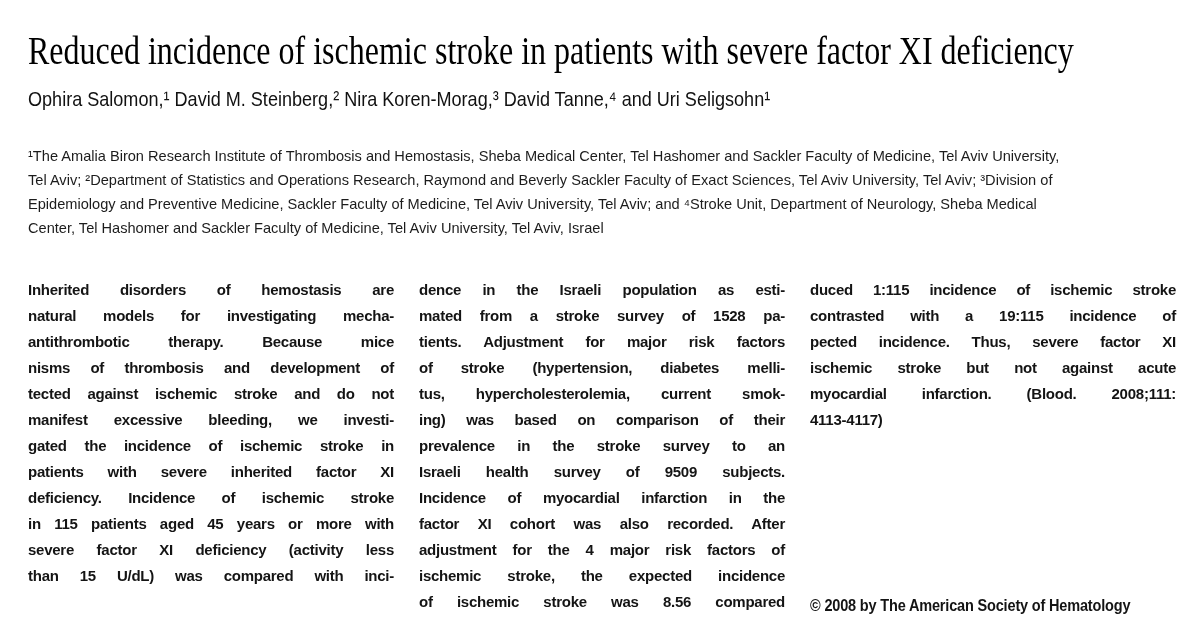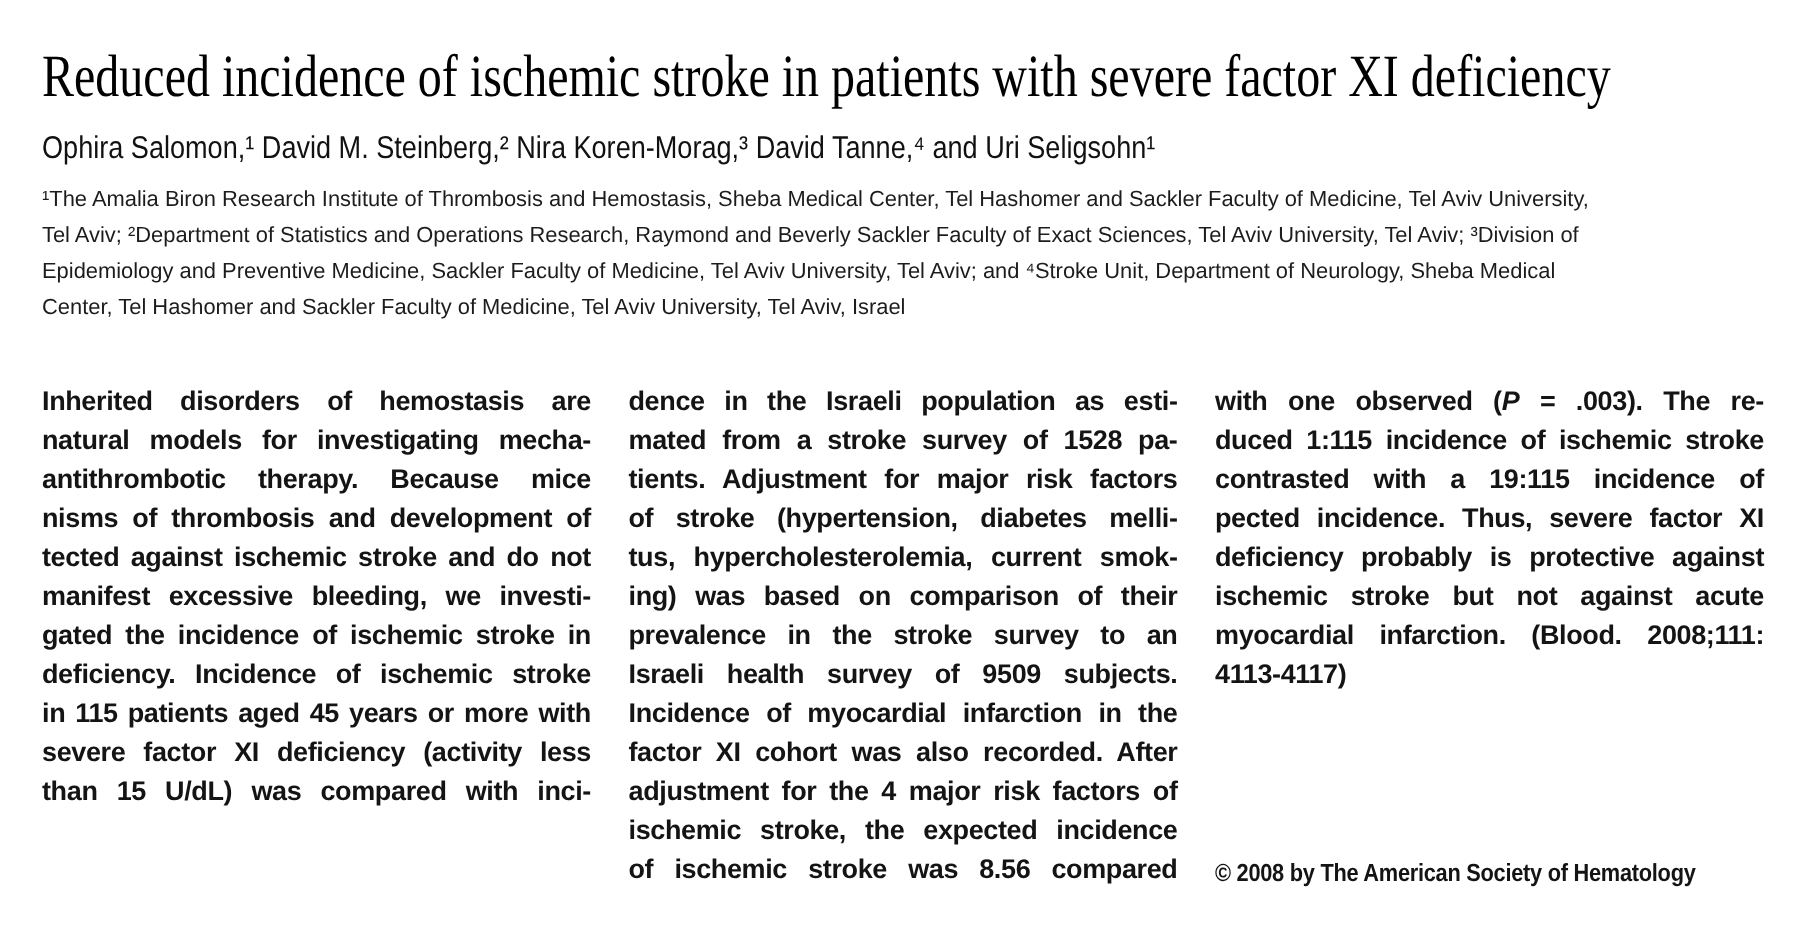--- a/index.html
+++ b/index.html
@@ -33,21 +33,21 @@
   .authors {
     margin-top: 15px;
     font-size: 21px;
     line-height: 24px;
     color: #111111;
     white-space: nowrap;
     transform: scaleX(0.86);
     transform-origin: left center;
   }
   .affiliations {
-    margin-top: 10px;
+    margin-top: 33px;
     font-size: 14.6px;
     line-height: 24px;
     color: #1c1c1c;
   }
   .aff-line {
     white-space: nowrap;
   }
   .abstract {
     margin-top: 37px;
     display: flex;
@@ -57,21 +57,21 @@
   .abs-col {
     width: 366px;
     flex: 0 0 366px;
   }
   .abs-col-3 {
     display: flex;
     flex-direction: column;
   }
   .abs-line {
     font-weight: 700;
-    font-size: 18px;
+    font-size: 15px;
     line-height: 26px;
     letter-spacing: -0.25px;
     color: #141414;
     text-align: justify;
     text-align-last: justify;
     text-justify: inter-word;
   }
   .abs-line.flush-left {
     text-align: left;
     text-align-last: left;
@@ -110,20 +110,21 @@
   <div class="abstract">
 
     <div class="abs-col">
       <div class="abs-line">Inherited disorders of hemostasis are</div>
       <div class="abs-line">natural models for investigating mecha-</div>
       <div class="abs-line">antithrombotic therapy. Because mice</div>
       <div class="abs-line">nisms of thrombosis and development of</div>
       <div class="abs-line">tected against ischemic stroke and do not</div>
       <div class="abs-line">manifest excessive bleeding, we investi-</div>
       <div class="abs-line">gated the incidence of ischemic stroke in</div>
+      <div class="abs-line">patients with severe inherited factor XI</div>
       <div class="abs-line">deficiency. Incidence of ischemic stroke</div>
       <div class="abs-line">in 115 patients aged 45 years or more with</div>
       <div class="abs-line">severe factor XI deficiency (activity less</div>
       <div class="abs-line">than 15 U/dL) was compared with inci-</div>
     </div>
 
     <div class="abs-col">
       <div class="abs-line">dence in the Israeli population as esti-</div>
       <div class="abs-line">mated from a stroke survey of 1528 pa-</div>
       <div class="abs-line">tients. Adjustment for major risk factors</div>
@@ -133,25 +134,23 @@
       <div class="abs-line">prevalence in the stroke survey to an</div>
       <div class="abs-line">Israeli health survey of 9509 subjects.</div>
       <div class="abs-line">Incidence of myocardial infarction in the</div>
       <div class="abs-line">factor XI cohort was also recorded. After</div>
       <div class="abs-line">adjustment for the 4 major risk factors of</div>
       <div class="abs-line">ischemic stroke, the expected incidence</div>
       <div class="abs-line">of ischemic stroke was 8.56 compared</div>
     </div>
 
     <div class="abs-col abs-col-3">
-      <div class="abs-line"><span>with one observed (</span><span class="italic">P</span><span> = .003). The re-</span></div>
       <div class="abs-line">duced 1:115 incidence of ischemic stroke</div>
       <div class="abs-line">contrasted with a 19:115 incidence of</div>
       <div class="abs-line">pected incidence. Thus, severe factor XI</div>
-      <div class="abs-line">deficiency probably is protective against</div>
       <div class="abs-line">ischemic stroke but not against acute</div>
       <div class="abs-line">myocardial infarction. (Blood. 2008;111:</div>
       <div class="abs-line flush-left">4113-4117)</div>
       <div class="copyright">© 2008 by The American Society of Hematology</div>
     </div>
 
   </div>
 </div>
 
 </body></html>

